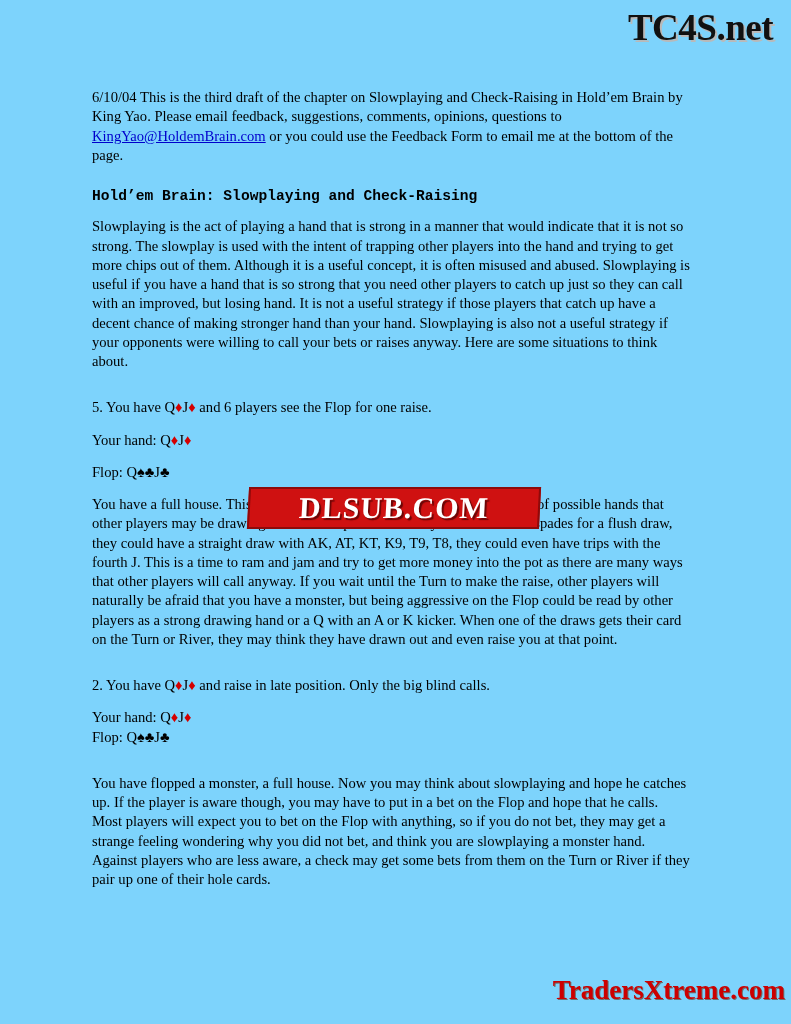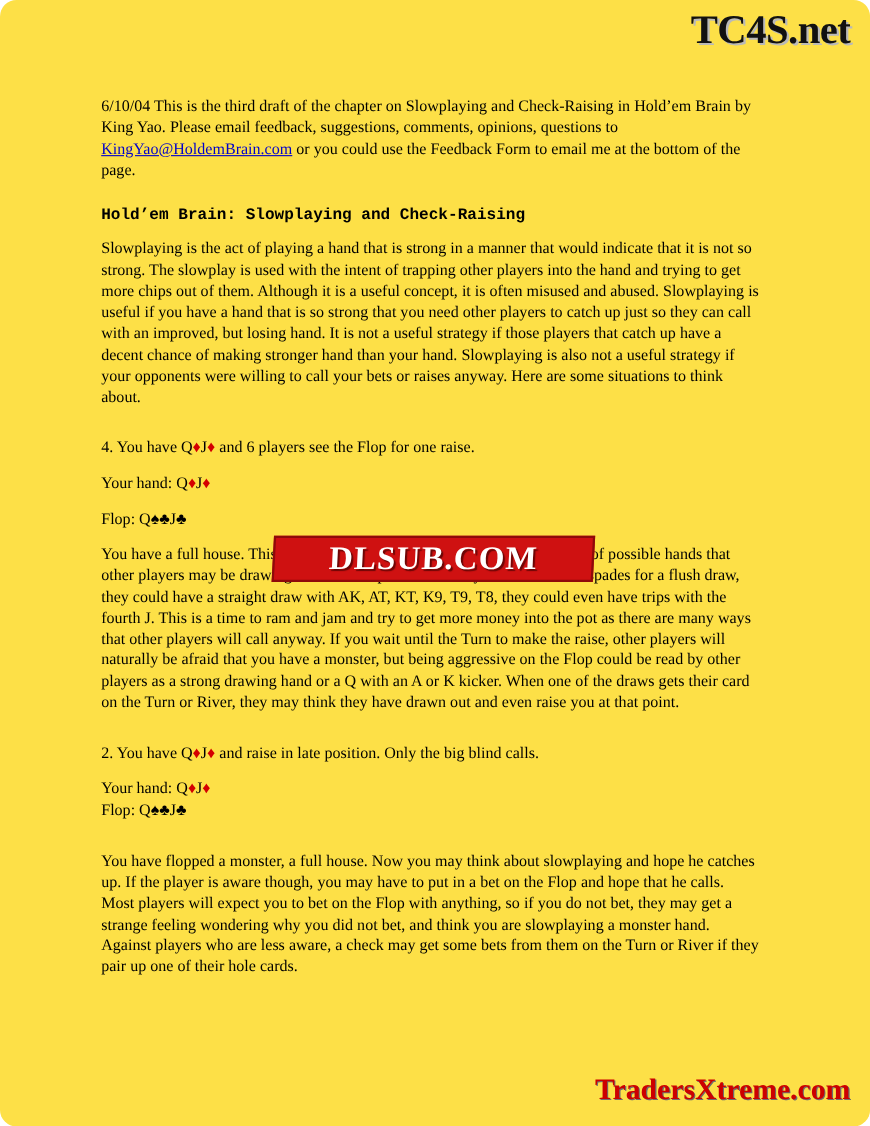--- a/index.html
+++ b/index.html
@@ -11,43 +11,42 @@
     width: 791px;
     height: 1024px;
     position: relative;
     font-family: "Liberation Serif", serif;
     color: #000000;
     overflow: hidden;
   }
   .page {
     position: absolute;
     inset: 0;
-    background: #fde047;
-    border-radius: 15px;
+    background: #7dd3fc;
   }
 
   
   .wm-top {
     position: absolute;
     top: 6px;
     right: 18px;
     font-family: "Liberation Serif", serif;
     font-weight: bold;
     font-size: 37px;
     letter-spacing: -0.5px;
     color: #111111;
     text-shadow: 2px 2px 0 #b9b9b9;
     white-space: nowrap;
   }
 
   
   .wm-bottom {
     position: absolute;
     bottom: 18px;
-    right: 18px;
+    right: 6px;
     font-family: "Liberation Serif", serif;
     font-weight: bold;
     font-size: 27px;
     color: #cc0000;
     text-shadow: 1px 1px 0 #6e6e6e;
     white-space: nowrap;
   }
 
   
   .wm-center {
@@ -119,21 +118,21 @@
 
     <p class="tight bold">Hold’em Brain: Slowplaying and Check-Raising</p>
 
     <div class="spacer-sm"></div>
 
     <p>Slowplaying is the act of playing a hand that is strong in a manner that would indicate that it is not so strong.  The slowplay is used with the intent of trapping other players into the hand and trying to get more chips out of them.  Although it is a useful concept, it is often misused and abused.  Slowplaying is useful if you have a hand that is so strong that you need other players to catch up just so they can call with an improved, but losing hand.  It is not a useful strategy if those players that catch up have a decent chance of making stronger hand than your hand.  Slowplaying is also not a useful strategy if your opponents were willing to call your bets or raises anyway.  Here are some situations to think about.</p>
 
     <div class="spacer-md"></div>
 
     <p>
-      <span>4. You have Q</span><span class="suit-red">♦</span><span>J</span><span class="suit-red">♦</span><span> and 6 players see the Flop for one raise.</span>
+      <span>5. You have Q</span><span class="suit-red">♦</span><span>J</span><span class="suit-red">♦</span><span> and 6 players see the Flop for one raise.</span>
     </p>
 
     <p>
       <span>Your hand: Q</span><span class="suit-red">♦</span><span>J</span><span class="suit-red">♦</span>
     </p>
 
     <p>
       <span>Flop: Q</span><span class="suit-black">♠</span><span class="suit-black">♣</span><span>J</span><span class="suit-black">♣</span>
     </p>
 

